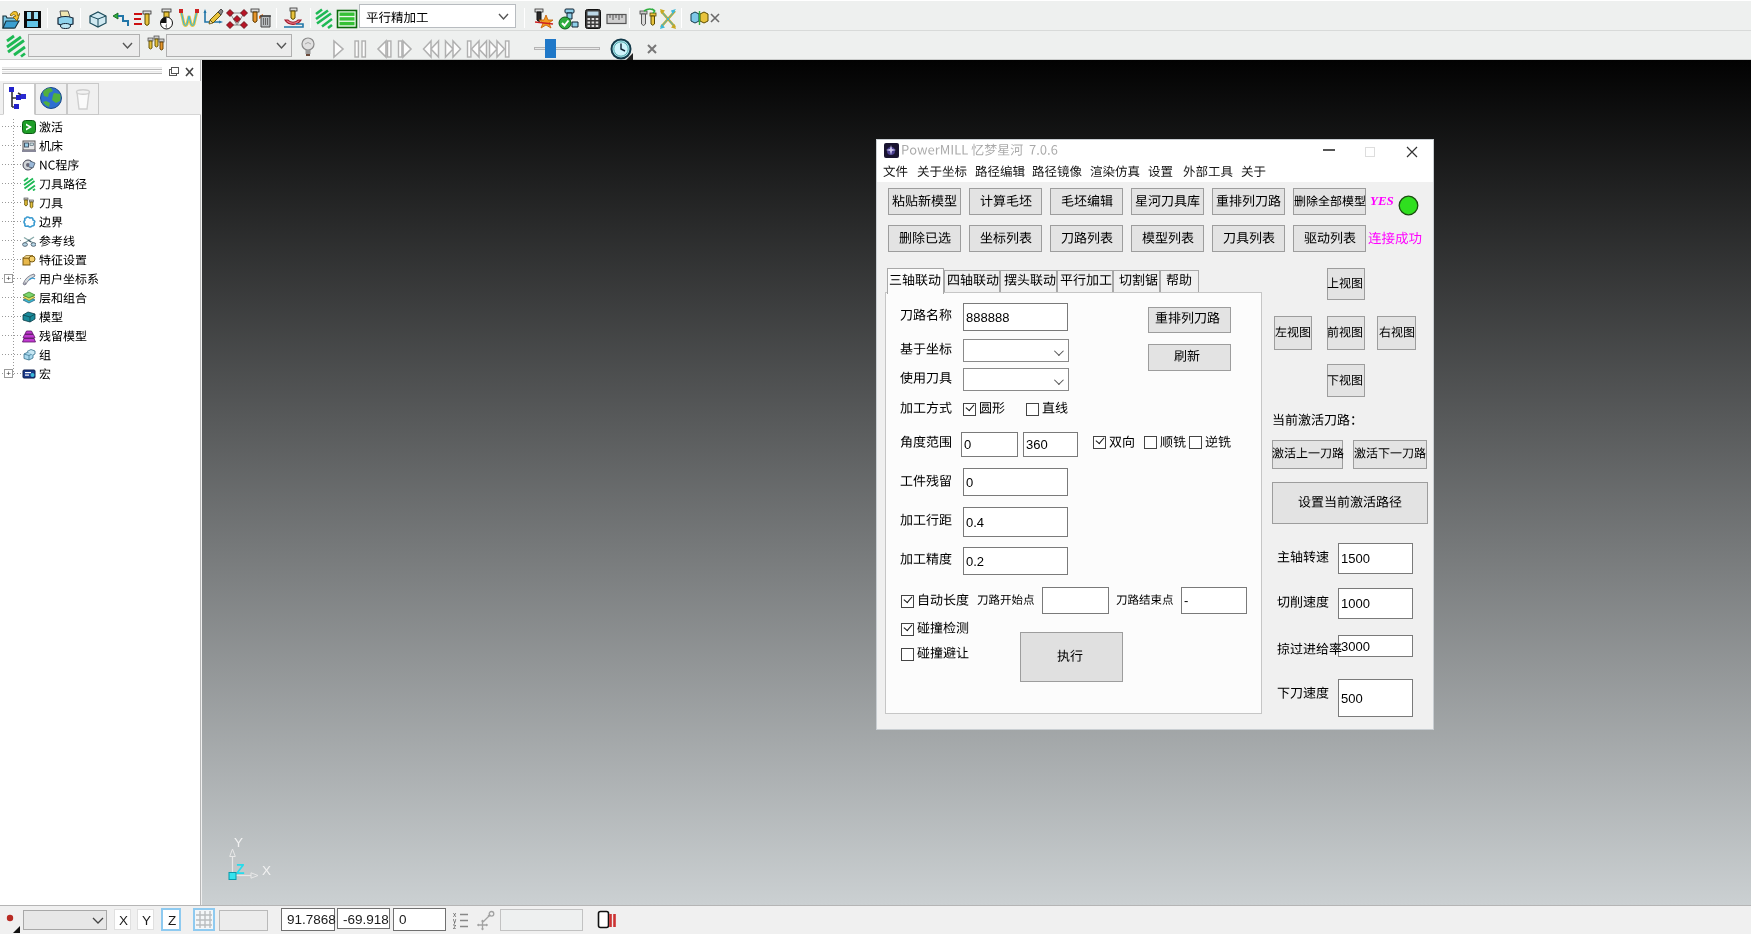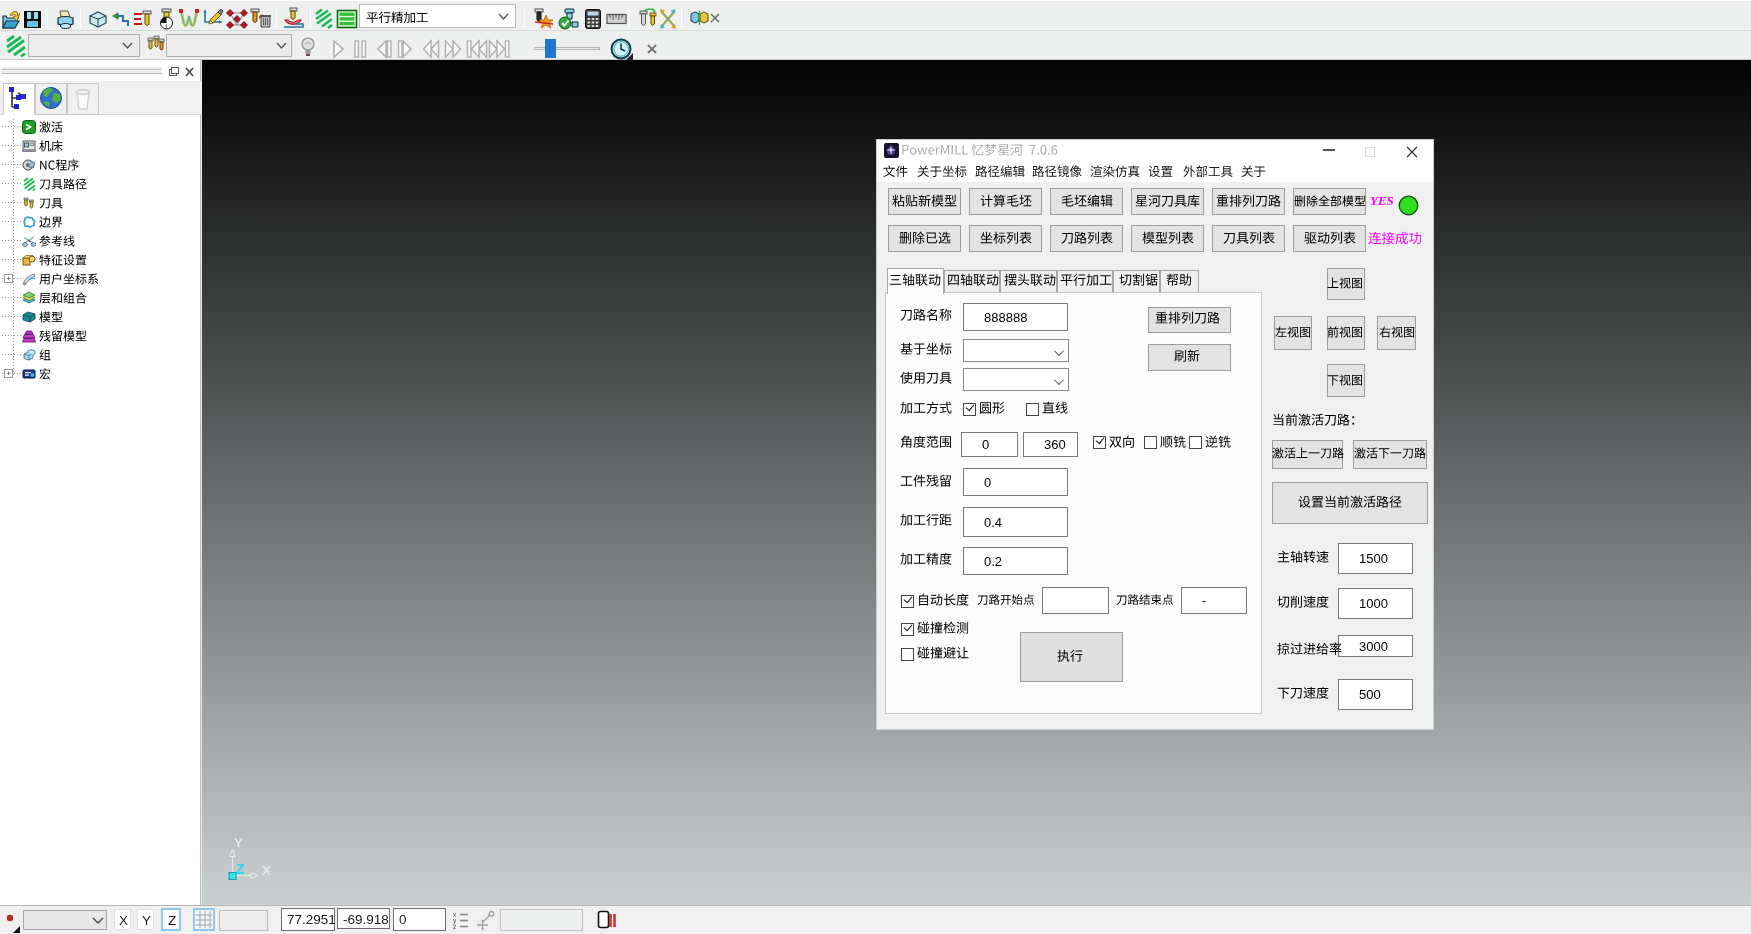--- a/index.html
+++ b/index.html
@@ -21,21 +21,21 @@
 
 #dlg{left:876px;top:139px;width:558px;height:591px;background:#f0f0f0;border:1px solid #c9ced2}
 #dtitle{left:0;top:0;width:556px;height:23px;background:#fff}
 #dmenu{left:0;top:23px;width:556px;height:19px;background:#fff}
 .dbtn{position:absolute;width:73px;height:27px;background:#e3e3e3;border:1px solid #9d9d9d}
 .vbtn{position:absolute;background:#e3e3e3;border:1px solid #9d9d9d}
 #dtabpanel{left:8px;top:152px;width:377px;height:422px;background:#fcfcfc;border:1px solid #c6c6c6}
 .dtab{position:absolute;top:130px;height:23px;background:#f0f0f0;border:1px solid #a8a8a8;border-bottom:none}
 .dtab.sel{top:128px;height:26px;background:#fcfcfc;z-index:3}
 #stage>svg.abs{z-index:9}
-.inp{position:absolute;background:#fff;border:1px solid #7a7a7a;font:13px "Liberation Sans";color:#000;padding-left:20px}
+.inp{position:absolute;background:#fff;border:1px solid #7a7a7a;font:13px "Liberation Sans";color:#000;padding-left:2px}
 .cmb{position:absolute;background:#fff;border:1px solid #8a8a8a}
 .cmb:after{content:"";position:absolute;right:7px;top:50%;margin-top:-2px;width:6px;height:6px;border-right:1.5px solid #555;border-bottom:1.5px solid #555;transform:rotate(45deg) translateY(-2px)}
 .cb{position:absolute;width:13px;height:13px;background:#fff;border:1px solid #444}
 .cb.ck:after{content:"";position:absolute;left:2px;top:0px;width:7px;height:4px;border-left:1.6px solid #111;border-bottom:1.6px solid #111;transform:rotate(-50deg)}
 
 #sbar{left:0;top:905px;width:1751px;height:29px;background:#f0f0f0;border-top:1px solid #b5b5b5}
 .sfld{position:absolute;top:3px;height:21px;font:13.5px "Liberation Sans";color:#1a1a1a;padding:3px 0 0 5px}
 </style></head>
 <body>
 <div id="stage">
@@ -490,21 +490,21 @@
   <div class="vbtn" style="left:397px;top:176px;width:38px;height:34px"></div>
   <div class="vbtn" style="left:450px;top:176px;width:38px;height:34px"></div>
   <div class="vbtn" style="left:500px;top:176px;width:39px;height:34px"></div>
   <div class="vbtn" style="left:450px;top:224px;width:38px;height:33px"></div>
   <div class="vbtn" style="left:395px;top:300px;width:71px;height:29px"></div>
   <div class="vbtn" style="left:476px;top:300px;width:74px;height:29px"></div>
   <div class="vbtn" style="left:395px;top:342px;width:156px;height:42px"></div>
   <input class="inp" style="left: 461px; top: 403px; width: 75px; height: 31px;" value="1500" readonly="">
   <input class="inp" style="left: 461px; top: 448px; width: 75px; height: 31px;" value="1000" readonly="">
   <input class="inp" style="left: 461px; top: 495px; width: 75px; height: 22px;" value="3000" readonly="">
-  <input class="inp" style="left: 461px; top: 539px; width: 75px; height: 31px;" value="500" readonly="">
+  <input class="inp" style="left: 461px; top: 539px; width: 75px; height: 38px;" value="500" readonly="">
 </div>
 
 <div class="abs" id="sbar">
   <svg class="abs" style="left:3px;top:5px" width="20" height="24" viewBox="0 0 20 24">
     <circle cx="7" cy="7" r="3.2" fill="#b82b24"></circle>
     <path d="M10 22 L17 22 L17 15 Z" fill="#111"></path>
   </svg>
   <div class="abs" style="left:23px;top:4px;width:84px;height:20px;background:#e7e7e7;border:1px solid #a8a8a8">
     <svg class="abs" style="left:68px;top:6px" width="12" height="8">
           <path d="M1 1 L6 6 L11 1" stroke="#444" stroke-width="1.3" fill="none"></path>
@@ -514,21 +514,21 @@
   <div class="sfld" style="left:137px;width:17px;background:#fff;border:1px solid #e0e0e0;padding-left:4px">Y</div>
   <div class="sfld" style="left:161px;top:2px;height:23px;width:20px;background:#fff;border:2px solid #8ecaf0;padding:3px 0 0 5px">Z</div>
   <div class="abs" style="left:193px;top:2px;width:22px;height:23px;background:#f3f6f8;border:2px solid #8ecaf0">
     <svg width="18" height="19" viewBox="0 0 18 19">
           <g stroke="#b9bdbf" stroke-width="1.4" fill="none">
             <path d="M1 5 H17 M1 10 H17 M1 15 H17 M5 1 V18 M10 1 V18 M15 1 V18"></path>
           </g>
         </svg>
   </div>
   <div class="abs" style="left:219px;top:4px;width:49px;height:21px;background:#ececec;border:1px solid #b9b9b9"></div>
-  <div class="sfld" style="left:281px;top:2px;height:23px;width:54px;background:#fff;border:1px solid #707070">77.2951</div>
+  <div class="sfld" style="left:281px;top:2px;height:23px;width:54px;background:#fff;border:1px solid #707070">91.7868</div>
   <div class="sfld" style="left:337px;top:2px;height:21px;width:53px;background:#fff;border:1px solid #707070">-69.918</div>
   <div class="sfld" style="left:393px;top:2px;height:23px;width:53px;background:#fff;border:1px solid #707070">0</div>
   <svg class="abs" style="left:452px;top:4px" width="18" height="21" viewBox="0 0 18 21">
     <g font-family="Liberation Sans" font-size="6.5" fill="#555">
           <text x="1" y="7">x</text>
           <text x="1" y="13">y</text>
           <text x="1" y="19">z</text>
         </g>
     <g stroke="#888" stroke-width="1.3">
           <path d="M8 4.5 H16 M8 10.5 H16 M8 16.5 H16"></path>

